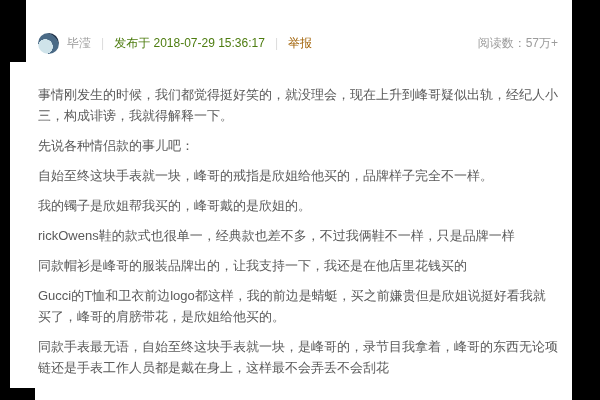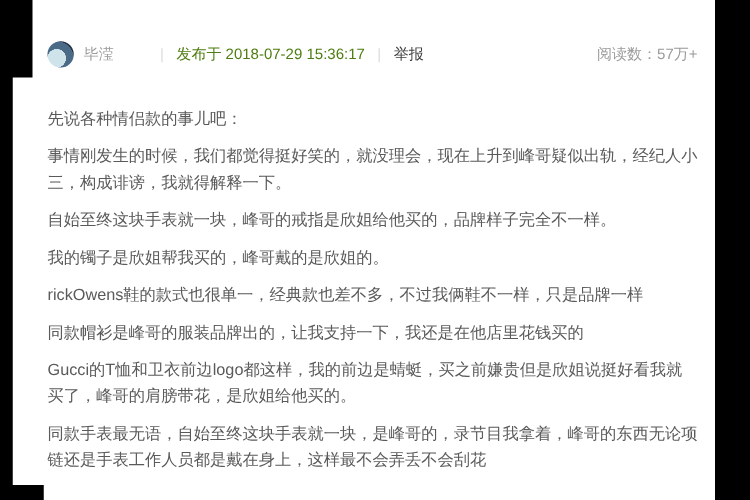--- a/index.html
+++ b/index.html
@@ -18,24 +18,24 @@
   }
   .meta-row{
     position:absolute;left:28px;top:31px;right:12px;height:24px;
     display:flex;align-items:center;font-size:12px;color:#9b9b9b;
   }
   .avatar{
     width:21px;height:21px;border-radius:50%;flex:0 0 21px;
     background:radial-gradient(circle at 35% 65%, #cfe3ea 0 38%, #4a6a86 39% 70%, #23344a 71%);
     margin-right:8px;
   }
-  .username{color:#9b9b9b;margin-right:27px;}
+  .username{color:#9b9b9b;margin-right:0;}
   .sep{color:#dcdcdc;margin:0 10px;font-size:12px;}
   .pub-date{color:#4d7c0f;}
-  .report{color:#404040;text-decoration:none;cursor:pointer;}
+  .report{color:#a16207;text-decoration:none;cursor:pointer;}
   .reads{position:absolute;right:2px;top:4px;color:#9b9b9b;font-size:12px;}
   .post-body{
     position:absolute;left:28px;top:84px;width:520px;
     font-size:13px;line-height:21px;color:#5a5a5a;
   }
   .post-body p{margin:0 0 9px 0;}
   
   .bar-left{position:absolute;left:0;top:0;width:10px;height:400px;background:#000;}
   .bar-right{position:absolute;right:0;top:0;width:28px;height:400px;background:#000;}
   .corner-tl{position:absolute;left:0;top:0;width:26px;height:62px;background:#000;}
@@ -52,22 +52,22 @@
       <span class="avatar"></span>
       <span class="username">毕滢</span>
       <span class="sep">|</span>
       <span class="pub-date">发布于 2018-07-29 15:36:17</span>
       <span class="sep">|</span>
       <a class="report">举报</a>
       <span class="reads">阅读数：57万+</span>
     </div>
 
     <div class="post-body">
+      <p>事情刚发生的时候，我们都觉得挺好笑的，就没理会，现在上升到峰哥疑似出轨，经纪人小三，构成诽谤，我就得解释一下。</p>
       <p>先说各种情侣款的事儿吧：</p>
-      <p>事情刚发生的时候，我们都觉得挺好笑的，就没理会，现在上升到峰哥疑似出轨，经纪人小三，构成诽谤，我就得解释一下。</p>
       <p>自始至终这块手表就一块，峰哥的戒指是欣姐给他买的，品牌样子完全不一样。</p>
       <p>我的镯子是欣姐帮我买的，峰哥戴的是欣姐的。</p>
       <p>rickOwens鞋的款式也很单一，经典款也差不多，不过我俩鞋不一样，只是品牌一样</p>
       <p>同款帽衫是峰哥的服装品牌出的，让我支持一下，我还是在他店里花钱买的</p>
       <p>Gucci的T恤和卫衣前边logo都这样，我的前边是蜻蜓，买之前嫌贵但是欣姐说挺好看我就买了，峰哥的肩膀带花，是欣姐给他买的。</p>
       <p>同款手表最无语，自始至终这块手表就一块，是峰哥的，录节目我拿着，峰哥的东西无论项链还是手表工作人员都是戴在身上，这样最不会弄丢不会刮花</p>
     </div>
 
   </div>
 

